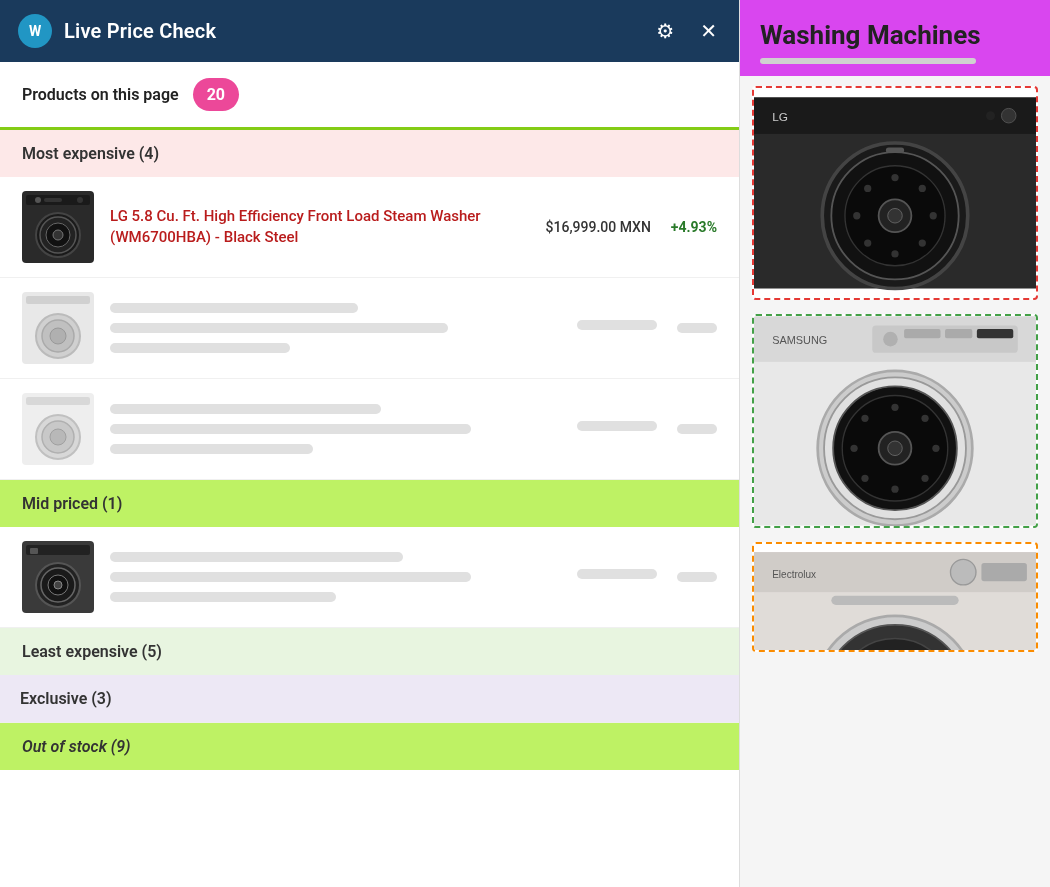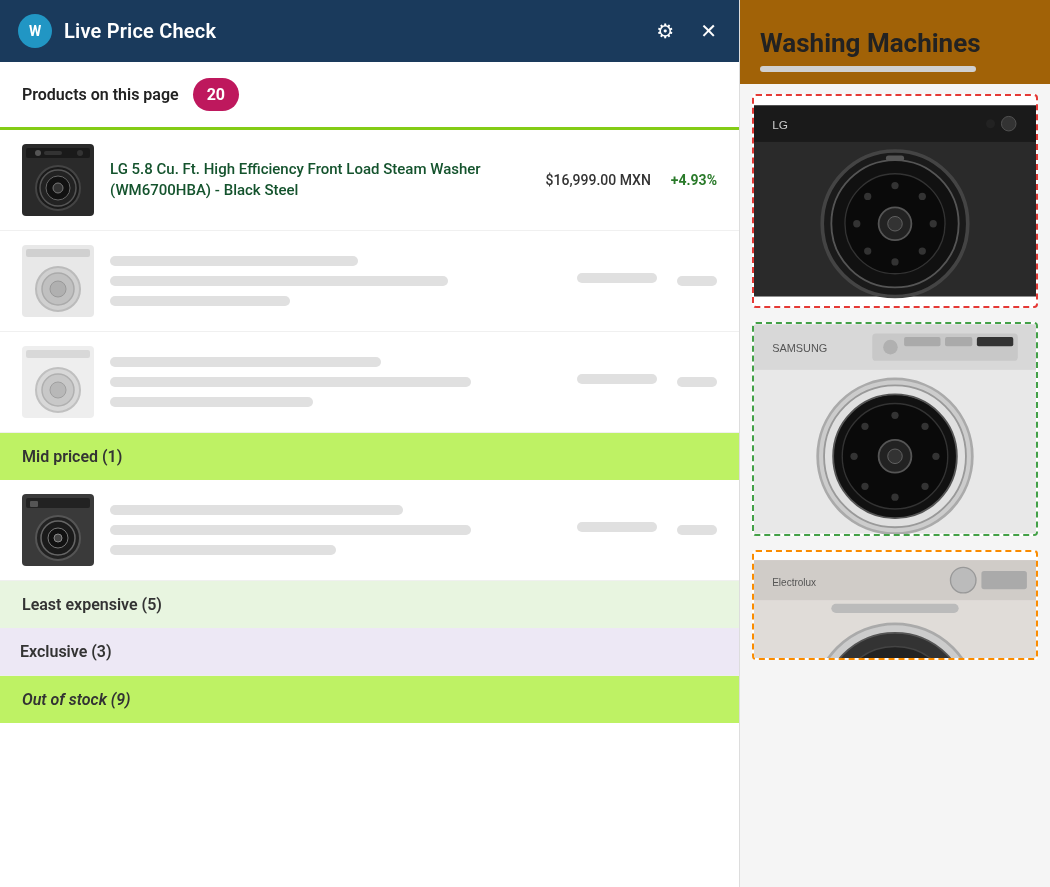--- a/index.html
+++ b/index.html
@@ -77,21 +77,21 @@
       font-weight: 600;
       color: #222;
       border-bottom: 3px solid #84cc16;
       display: flex;
       align-items: center;
       gap: 14px;
       flex-shrink: 0;
       background: #fff;
     }
     .products-badge {
-      background: #be185d;
+      background: #ec4899;
       color: #fff;
       border-radius: 20px;
       padding: 7px 14px;
       font-size: 16px;
       font-weight: 700;
     }
 
     
     .content {
       flex: 1;
@@ -134,21 +134,21 @@
       width: 100%;
       height: 100%;
     }
     .product-info {
       flex: 1;
       display: flex;
       flex-direction: column;
       gap: 4px;
     }
     .product-name {
-      color: #14532d;
+      color: #b91c1c;
       font-size: 15px;
       font-weight: 500;
       line-height: 1.4;
     }
     .product-price {
       font-size: 14px;
       color: #333;
       font-weight: 500;
       white-space: nowrap;
     }
@@ -177,22 +177,22 @@
     
     .right-panel {
       width: 310px;
       height: 887px;
       background: #f5f5f5;
       display: flex;
       flex-direction: column;
       overflow: hidden;
     }
     .right-header {
-      padding: 28px 20px 12px;
-      background: #a16207;
+      padding: 20px 20px 12px;
+      background: #d946ef;
     }
     .right-title {
       font-size: 26px;
       font-weight: 700;
       color: #222;
     }
     .right-subtitle-bar {
       height: 6px;
       background: #d0d0d0;
       border-radius: 3px;
@@ -257,20 +257,23 @@
     </div>
   </div>
 
   <div class="products-bar">
     <span>Products on this page</span>
     <span class="products-badge">20</span>
   </div>
 
   <div class="content">
 
+    <div class="category-header expensive">
+      <span>Most expensive (4)</span>
+    </div>
 
     <div class="product-row">
       <div class="product-thumbnail">
 
         <svg viewBox="0 0 72 72" xmlns="http://www.w3.org/2000/svg">
           <rect width="72" height="72" fill="#2a2a2a" rx="4"></rect>
           <rect x="4" y="4" width="64" height="10" fill="#1a1a1a" rx="2"></rect>
           <circle cx="36" cy="44" r="22" fill="#1a1a1a" stroke="#444" stroke-width="2"></circle>
           <circle cx="36" cy="44" r="18" fill="#222" stroke="#555" stroke-width="1.5"></circle>
           <circle cx="36" cy="44" r="12" fill="#111" stroke="#666" stroke-width="1"></circle>

